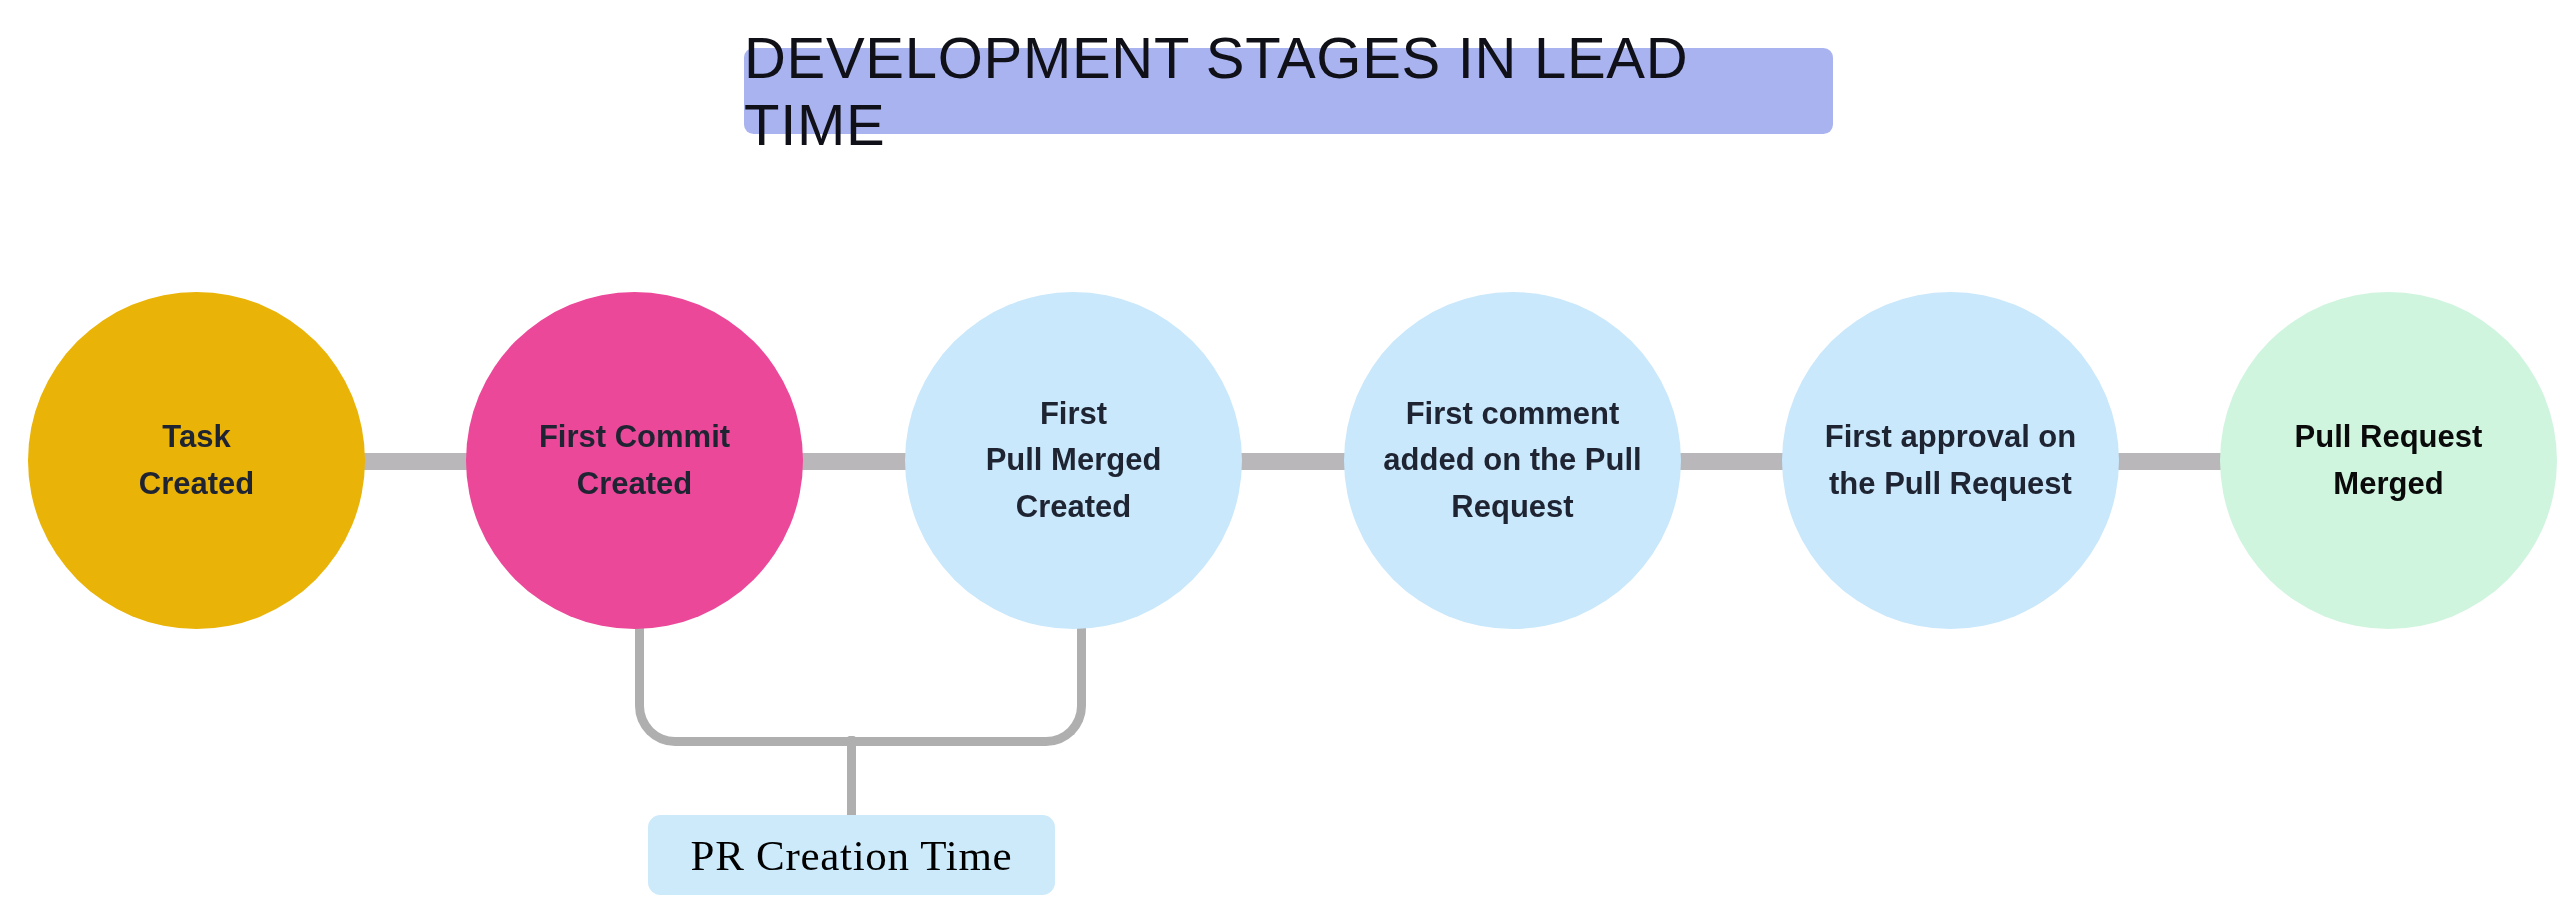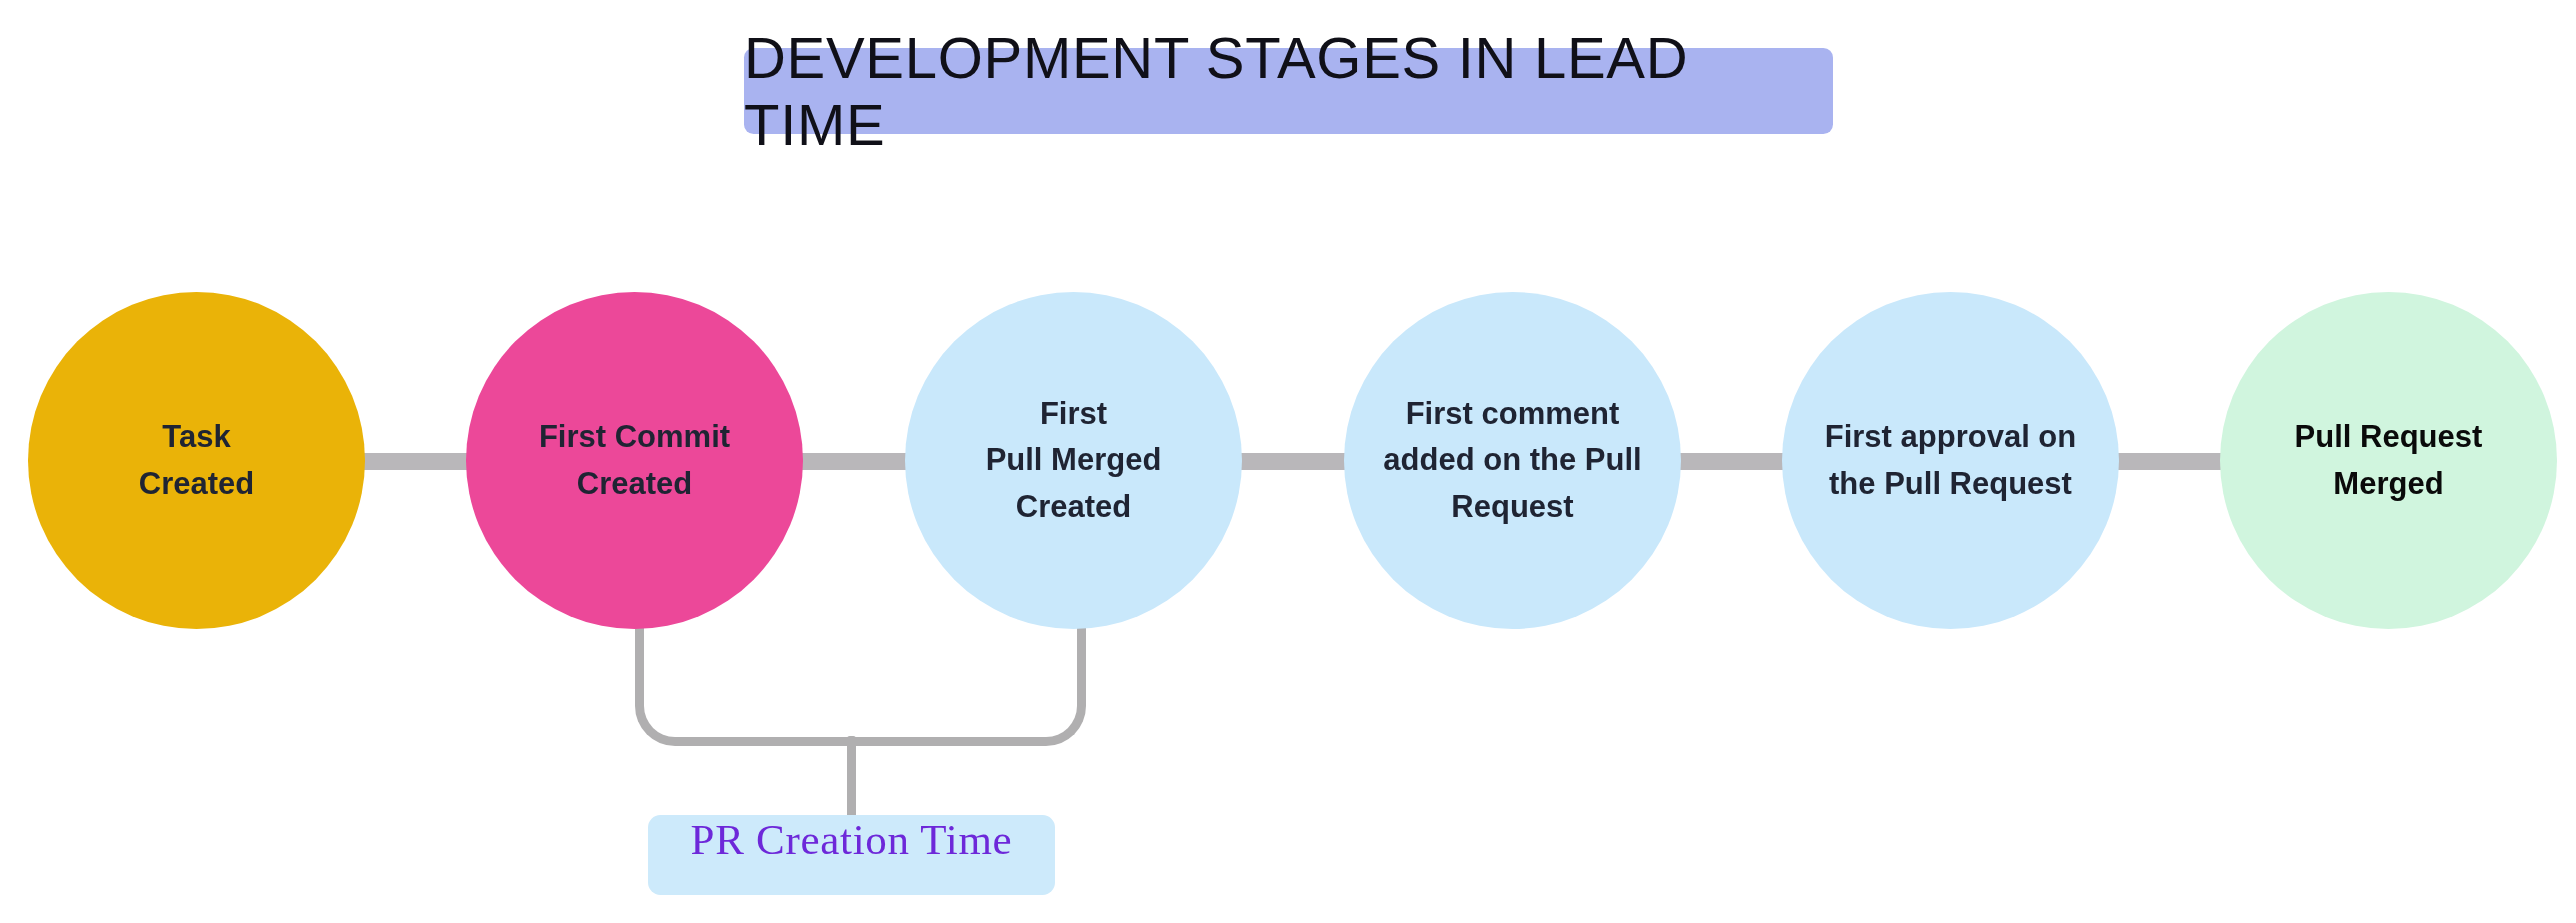--- a/index.html
+++ b/index.html
@@ -41,23 +41,23 @@
     border-style:solid;border-color:#b0afb0;border-width:0 9px 9px 9px;
     border-radius:0 0 40px 40px;z-index:0;
   }
   .stem{
     position:absolute;left:847px;top:736px;width:9px;height:82px;
     background:#b0afb0;z-index:0;border-radius:2.7px;
   }
   .bracket-label{
     position:absolute;left:648px;top:815px;width:407px;height:80px;
     background:#cdeafb;border-radius:12.4px;
-    display:flex;justify-content:center;
+    display:flex;align-items:center;justify-content:center;
     font-family:cursive;
-    font-size:43px;color:#6d28d9;letter-spacing:0.7px;z-index:2;
+    font-size:43px;color:#000000;letter-spacing:0.7px;z-index:2;
   }
 </style>
 </head>
 <body>
 
 <div class="canvas">
 
   <div class="banner">
     <span>DEVELOPMENT STAGES IN LEAD TIME</span>
   </div>

